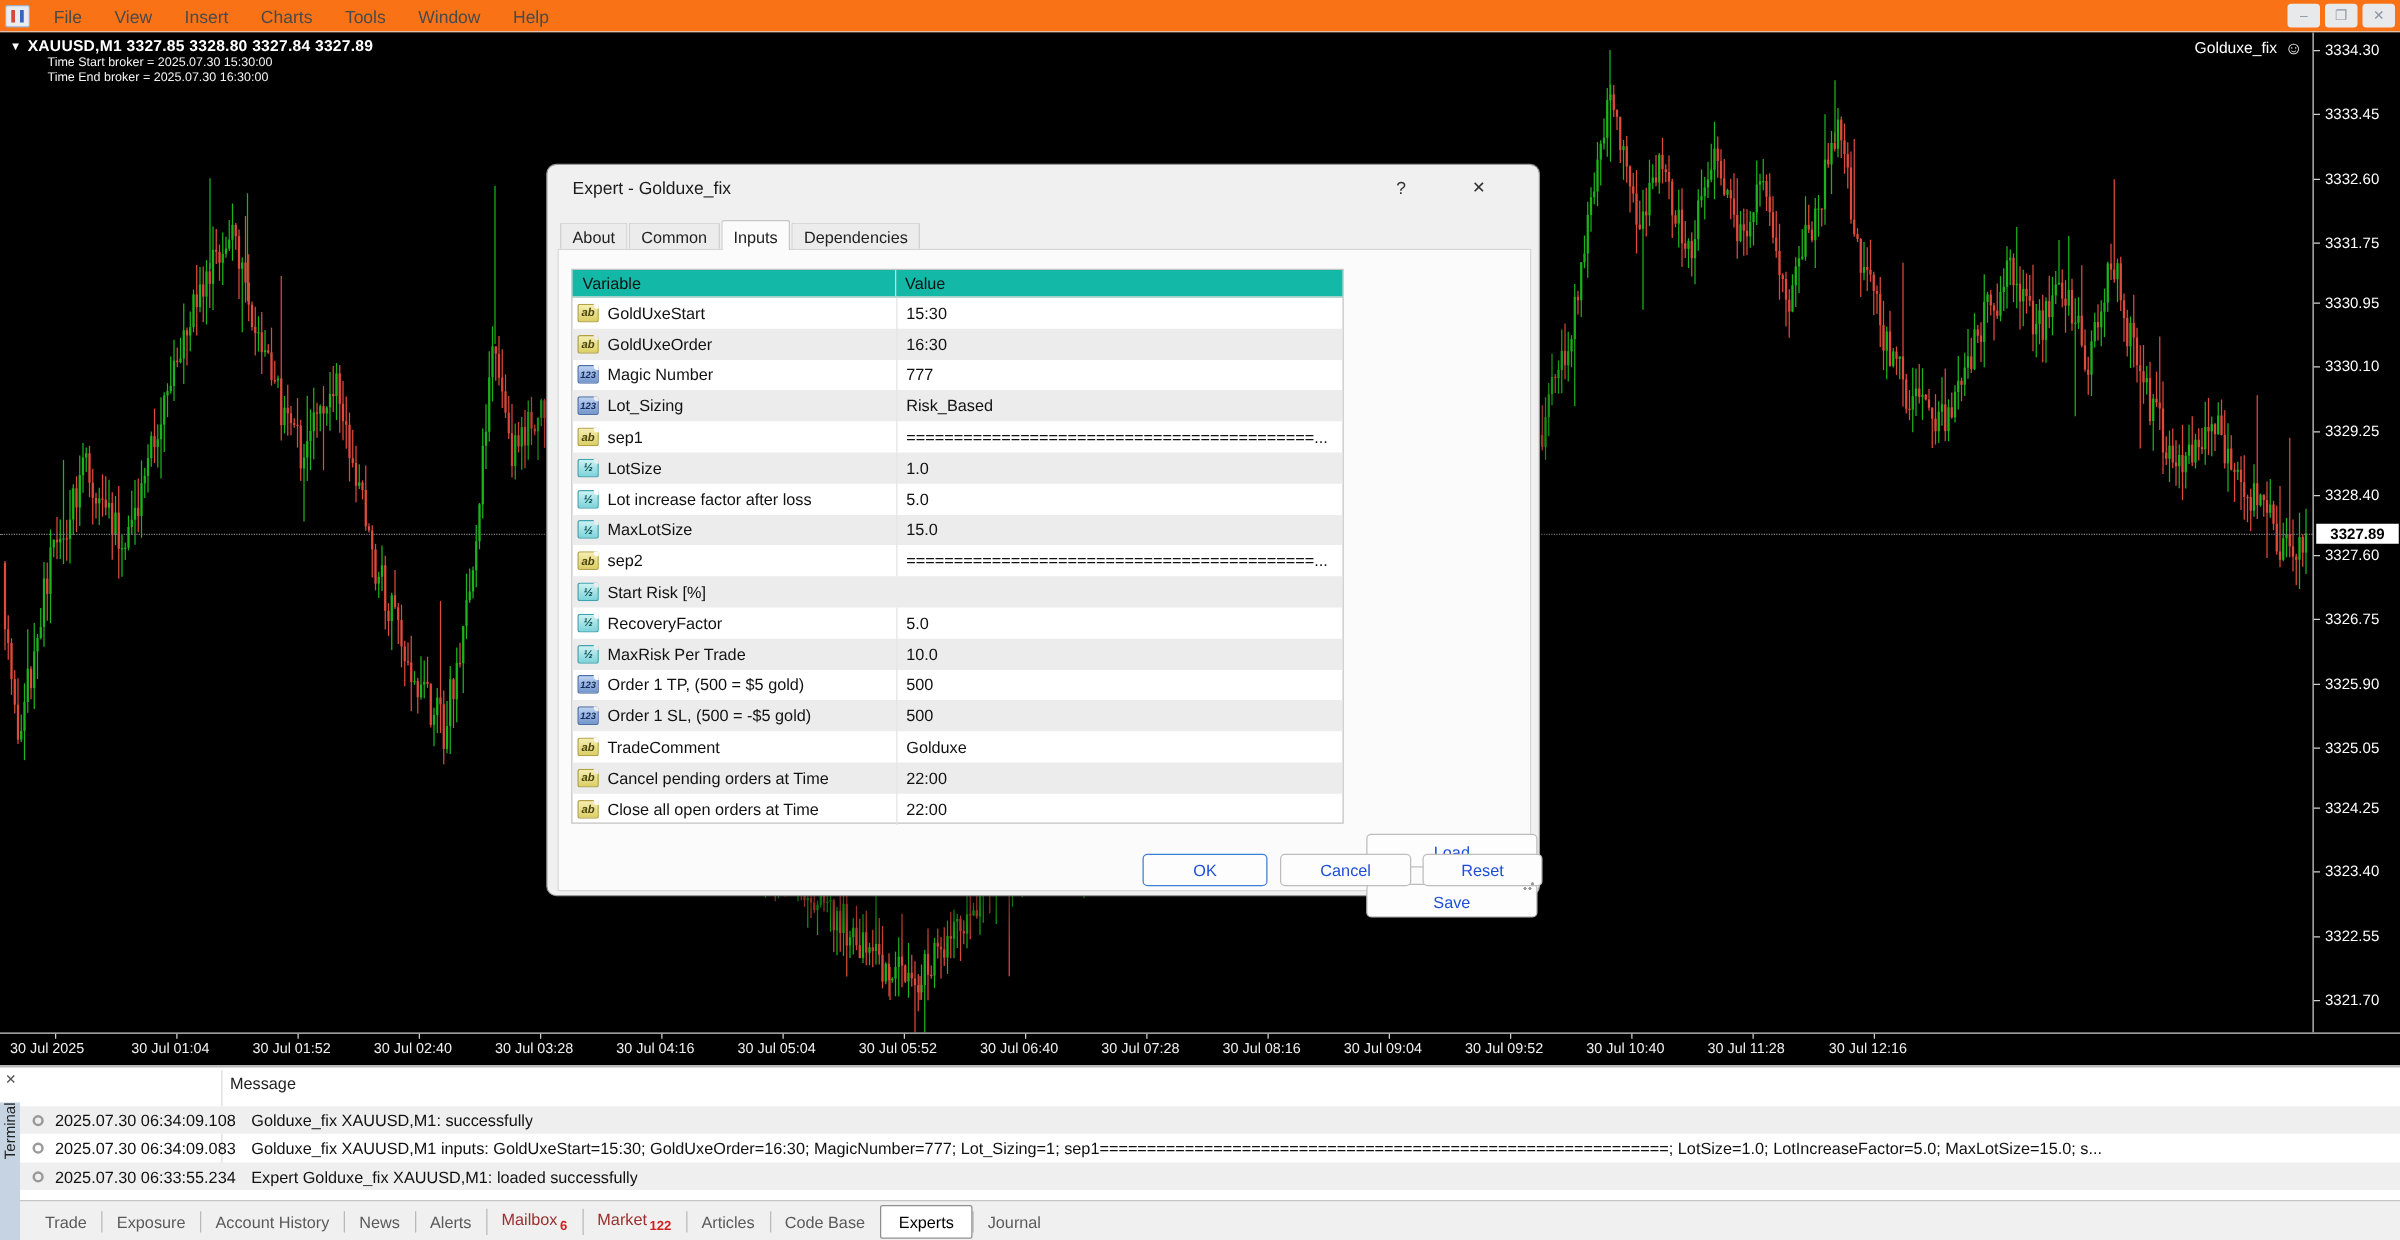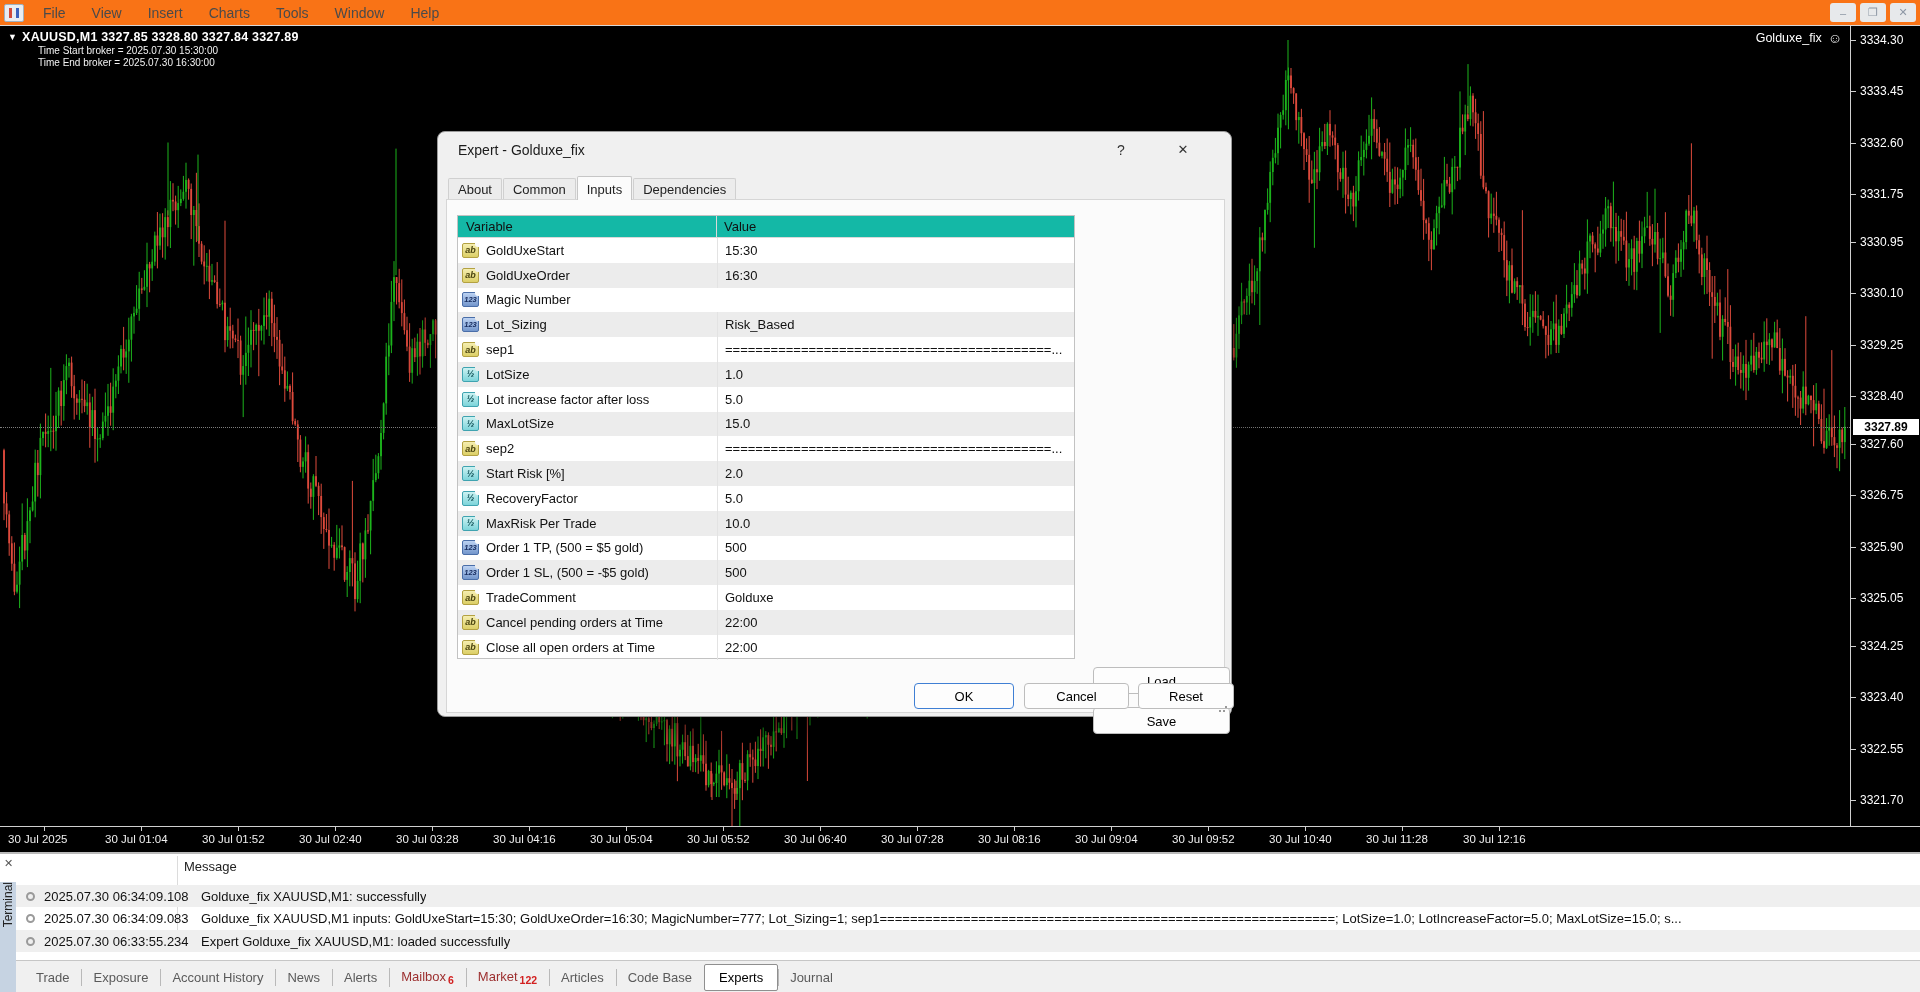--- a/index.html
+++ b/index.html
@@ -65,21 +65,21 @@
             display:flex;align-items:center;}
   .pi{width:17px;height:15px;min-width:17px;border-radius:2px;font-size:9px;font-weight:bold;
       display:flex;align-items:center;justify-content:center;position:relative;}
   .pi::after{content:"";position:absolute;right:-1px;top:-1px;width:4px;height:4px;background:#fbfbfb;
              border-bottom-left-radius:3px;}
   .prow.alt .pi::after{background:#ececec;}
   .pi.ab{background:linear-gradient(#f5eeb0,#dccf66);border:1px solid #b3a142;color:#4a4410;font-style:italic;}
   .pi.n123{background:linear-gradient(#bcd2f2,#7396cc);border:1px solid #4a6ea8;color:#14295c;font-size:7.5px;font-style:italic;}
   .pi.n12{background:linear-gradient(#ccf2f2,#7cd4da);border:1px solid #3fa3b0;color:#0a4c52;font-size:9px;font-style:italic;}
   .dlg-btn{position:absolute;background:#fdfdfd;border:1px solid #bdbdbd;border-radius:4px;
-           font-size:13px;color:#000000;text-align:center;font-family:inherit;}
+           font-size:13px;color:#1d4ed8;text-align:center;font-family:inherit;}
   #btn-load{left:646px;top:467px;width:137px;height:27px;line-height:25px;}
   #btn-save{left:646px;top:507px;width:137px;height:27px;line-height:25px;}
   #btn-ok{left:476px;top:551px;width:100px;height:26px;line-height:24px;border:1px solid #3f7fd4;}
   #btn-cancel{left:586px;top:551px;width:105px;height:26px;line-height:24px;}
   #btn-reset{left:700px;top:551px;width:96px;height:26px;line-height:24px;}
   #grip{position:absolute;right:3px;bottom:3px;width:10px;height:10px;
         background:radial-gradient(circle 1.2px at 2px 8px,#9a9a9a 1.2px,transparent 1.3px),
                    radial-gradient(circle 1.2px at 6px 8px,#9a9a9a 1.2px,transparent 1.3px),
                    radial-gradient(circle 1.2px at 8px 4px,#9a9a9a 1.2px,transparent 1.3px);}
 
@@ -1672,20 +1672,21 @@
                 <span class="pi ab">ab</span>
                 <span>GoldUxeOrder</span>
               </div>
               <div class="c2">16:30</div>
             </div>
             <div class="prow">
               <div class="c1">
                 <span class="pi n123">123</span>
                 <span>Magic Number</span>
               </div>
+              <div class="c2">777</div>
             </div>
             <div class="prow alt">
               <div class="c1">
                 <span class="pi n123">123</span>
                 <span>Lot_Sizing</span>
               </div>
               <div class="c2">Risk_Based</div>
             </div>
             <div class="prow">
               <div class="c1">
@@ -1720,21 +1721,20 @@
                 <span class="pi ab">ab</span>
                 <span>sep2</span>
               </div>
               <div class="c2">===========================================...</div>
             </div>
             <div class="prow alt">
               <div class="c1">
                 <span class="pi n12">½</span>
                 <span>Start Risk [%]</span>
               </div>
-              <div class="c2">2.0</div>
             </div>
             <div class="prow">
               <div class="c1">
                 <span class="pi n12">½</span>
                 <span>RecoveryFactor</span>
               </div>
               <div class="c2">5.0</div>
             </div>
             <div class="prow alt">
               <div class="c1">

